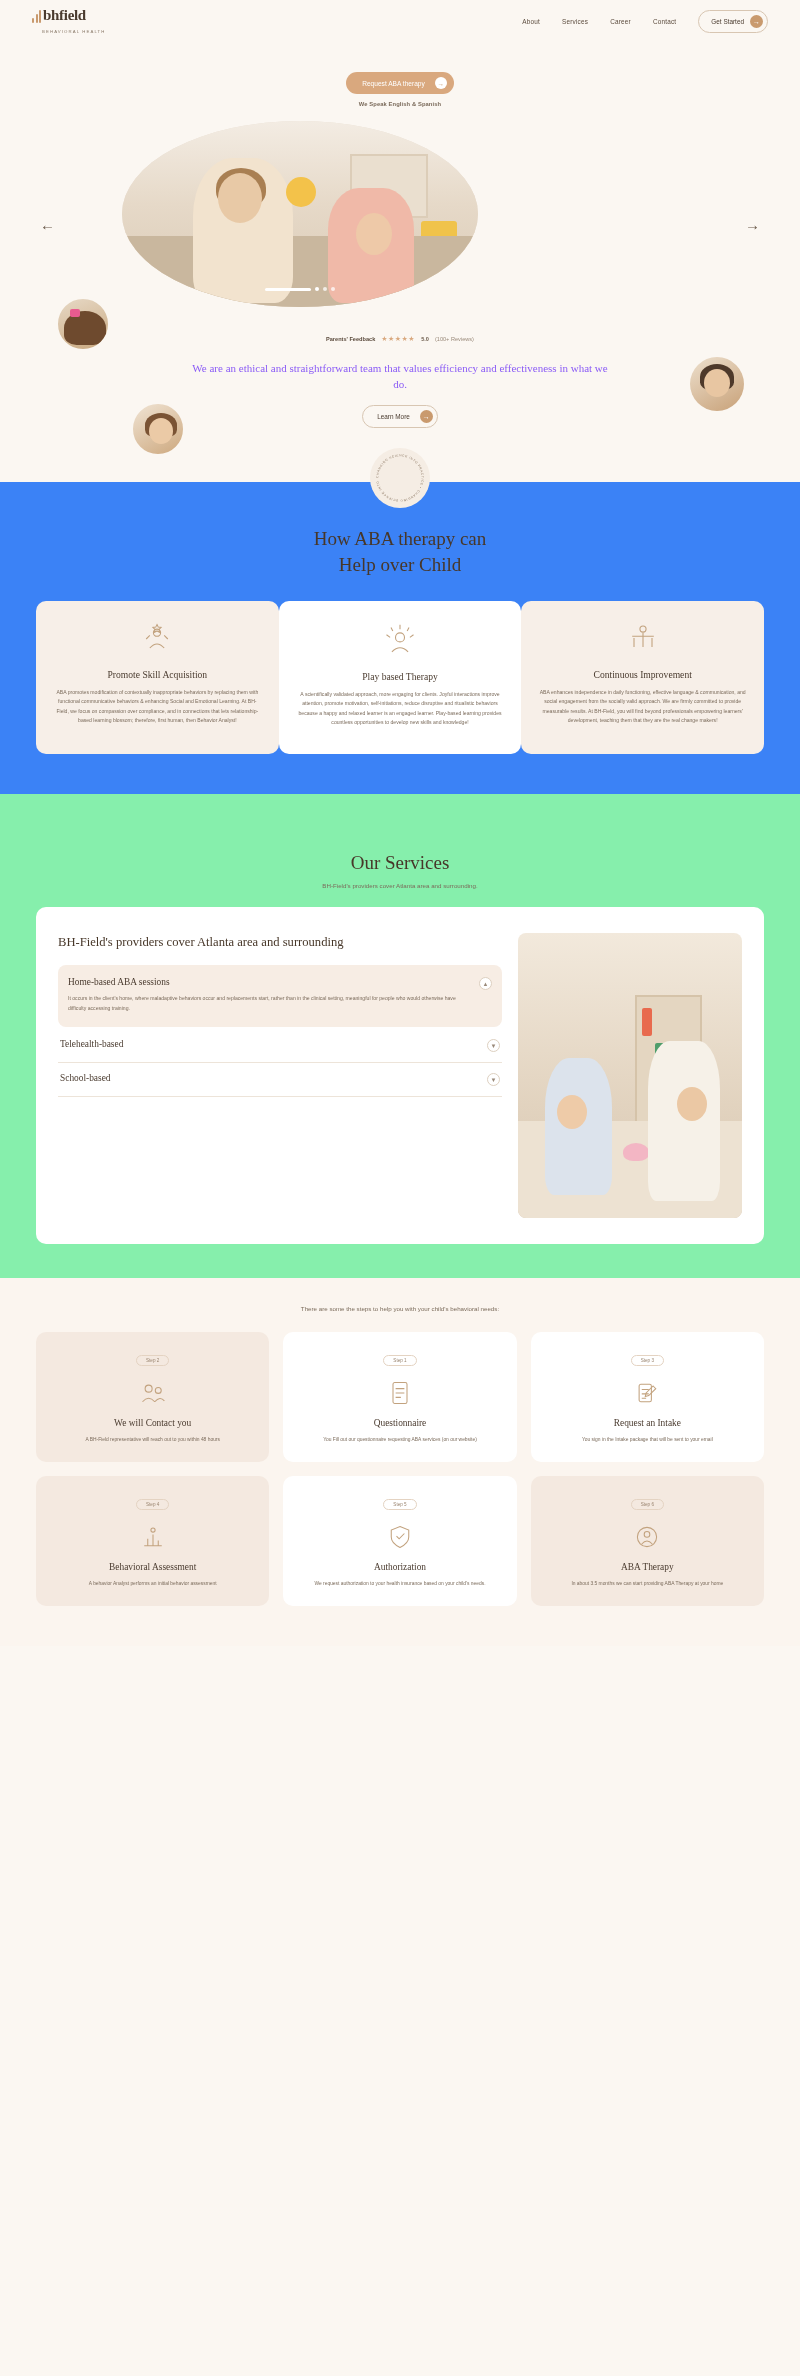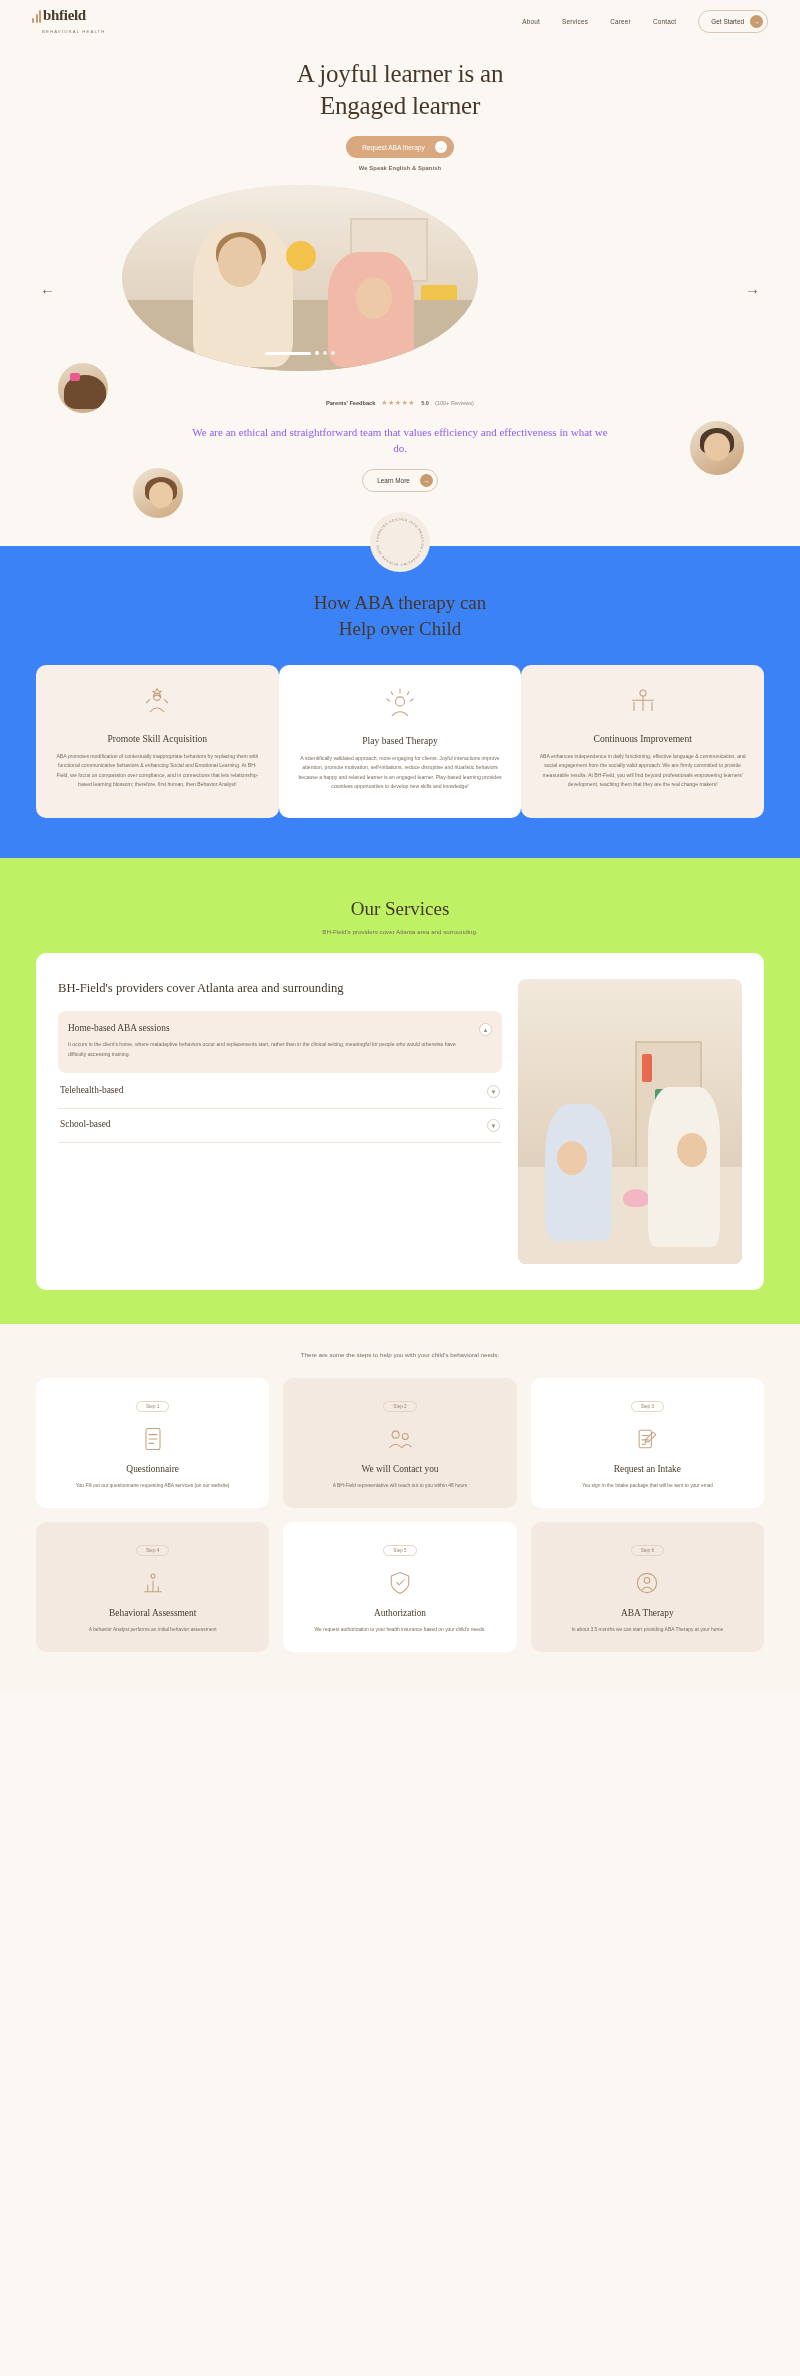--- a/index.html
+++ b/index.html
@@ -250,21 +250,21 @@
   .card.highlight { background: #FFFFFF; padding-top: 20px; padding-bottom: 26px; }
   .card-icon { height: 40px; display: flex; align-items: center; justify-content: center; margin-bottom: 10px; }
   .card-icon svg { stroke: #C2A27E; fill: none; stroke-width: 1.2; }
   .card h3 {
     font-family: "Liberation Serif", serif;
     font-size: 9.6px; font-weight: normal; color: #4A3B2F; margin-bottom: 8px;
   }
   .card p { font-size: 5.1px; line-height: 1.85; color: #7B6B5B; }
 
   
-  .services { background: #bef264; padding: 40px 36px 34px; text-align: center; }
+  .services { background: #86efac; padding: 58px 36px 34px; text-align: center; }
   .services h2 { font-family: "Liberation Serif", serif; font-size: 19px; font-weight: normal; color: #473729; }
   .services .sub { font-size: 6.2px; color: #7B6B5B; margin-top: 8px; }
   .services-panel {
     margin-top: 18px;
     background: #fff;
     border-radius: 10px;
     display: flex;
     gap: 16px;
     padding: 26px 22px;
     text-align: left;
@@ -359,24 +359,20 @@
     <a href="#">Career</a>
     <a href="#">Contact</a>
     <button class="cta-pill">
       <span>Get Started</span>
       <span class="pill-arrow">→</span>
     </button>
   </div>
 </div>
 
 <div class="hero">
-  <h1>
-    <span>A joyful learner is an</span><br>
-    <span>Engaged learner</span>
-  </h1>
   <div class="hero-btn-row">
     <button class="btn-primary">
       <span>Request ABA therapy</span>
       <span class="circ">→</span>
     </button>
     <div class="speak-note">We Speak English &amp; Spanish</div>
   </div>
 
   <div class="carousel-wrap">
     <div class="carousel-arrow arrow-left">←</div>
@@ -532,46 +528,46 @@
           <div class="adult2-head"></div>
         </div>
     </div>
   </div>
 </div>
 
 <div class="process">
   <div class="sub">There are some the steps to help you with your child's behavioral needs:</div>
 
   <div class="steps-grid">
-    <div class="step-card white">
-      <span class="step-pill">Step 1</span>
-      <div class="step-icon">
-        <svg viewBox="0 0 32 32" width="28" height="28">
-          <rect x="8" y="4" width="16" height="24" rx="2"></rect>
-            <path d="M11 11 h10 M11 16 h10 M11 21 h6"></path>
-        </svg>
-      </div>
-      <h4>Questionnaire</h4>
-      <p>You Fill out our questionnaire requesting ABA services (on our website)</p>
-    </div>
-
     <div class="step-card tint">
       <span class="step-pill">Step 2</span>
       <div class="step-icon">
         <svg viewBox="0 0 32 32" width="28" height="28">
           <circle cx="11" cy="11" r="4"></circle>
             <circle cx="22" cy="13" r="3.4"></circle>
           <path d="M4 26 q7 -8 14 0 M18 26 q6 -7 11 -1"></path>
         </svg>
       </div>
       <h4>We will Contact you</h4>
       <p>A BH-Field representative will reach out to you within 48 hours</p>
     </div>
 
     <div class="step-card white">
+      <span class="step-pill">Step 1</span>
+      <div class="step-icon">
+        <svg viewBox="0 0 32 32" width="28" height="28">
+          <rect x="8" y="4" width="16" height="24" rx="2"></rect>
+            <path d="M11 11 h10 M11 16 h10 M11 21 h6"></path>
+        </svg>
+      </div>
+      <h4>Questionnaire</h4>
+      <p>You Fill out our questionnaire requesting ABA services (on our website)</p>
+    </div>
+
+    <div class="step-card white">
       <span class="step-pill">Step 3</span>
       <div class="step-icon">
         <svg viewBox="0 0 32 32" width="28" height="28">
           <rect x="7" y="6" width="14" height="20" rx="2"></rect>
             <path d="M10 12 h8 M10 17 h8 M10 22 h5"></path>
           <path d="M23 8 l3 3 -8 8 -4 1 1 -4z"></path>
         </svg>
       </div>
       <h4>Request an Intake</h4>
       <p>You sign in the Intake package that will be sent to your email</p>

